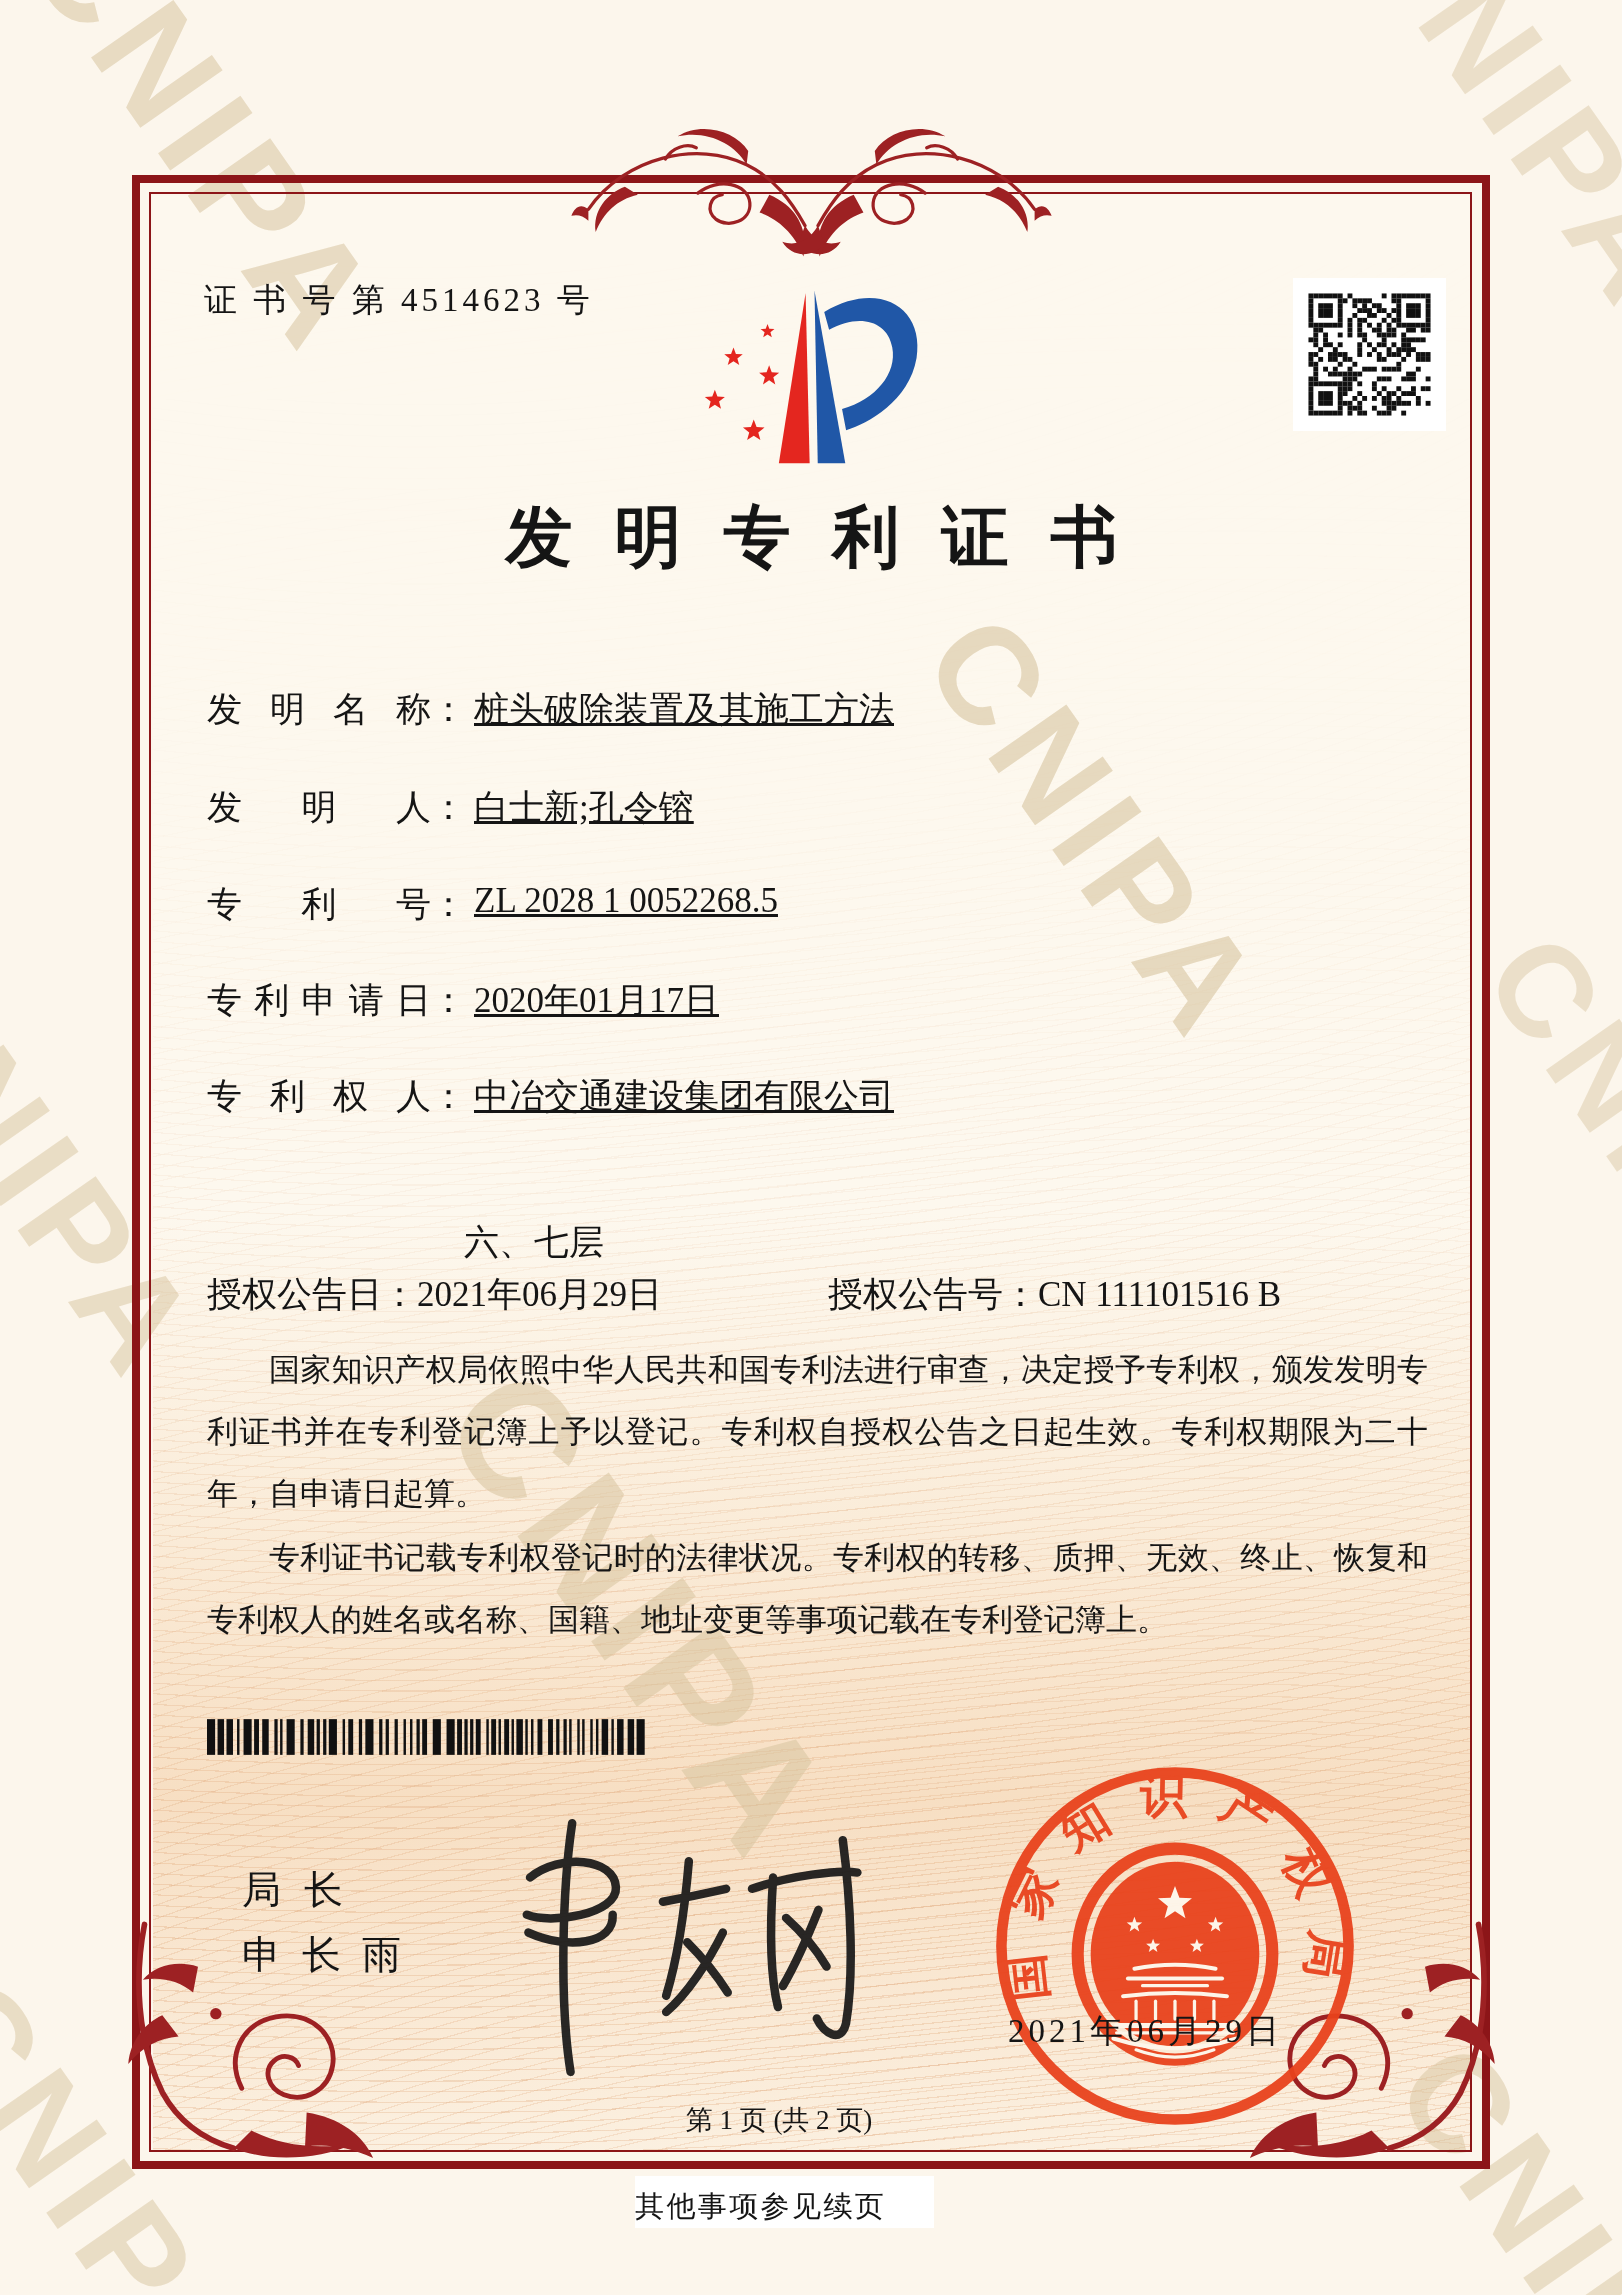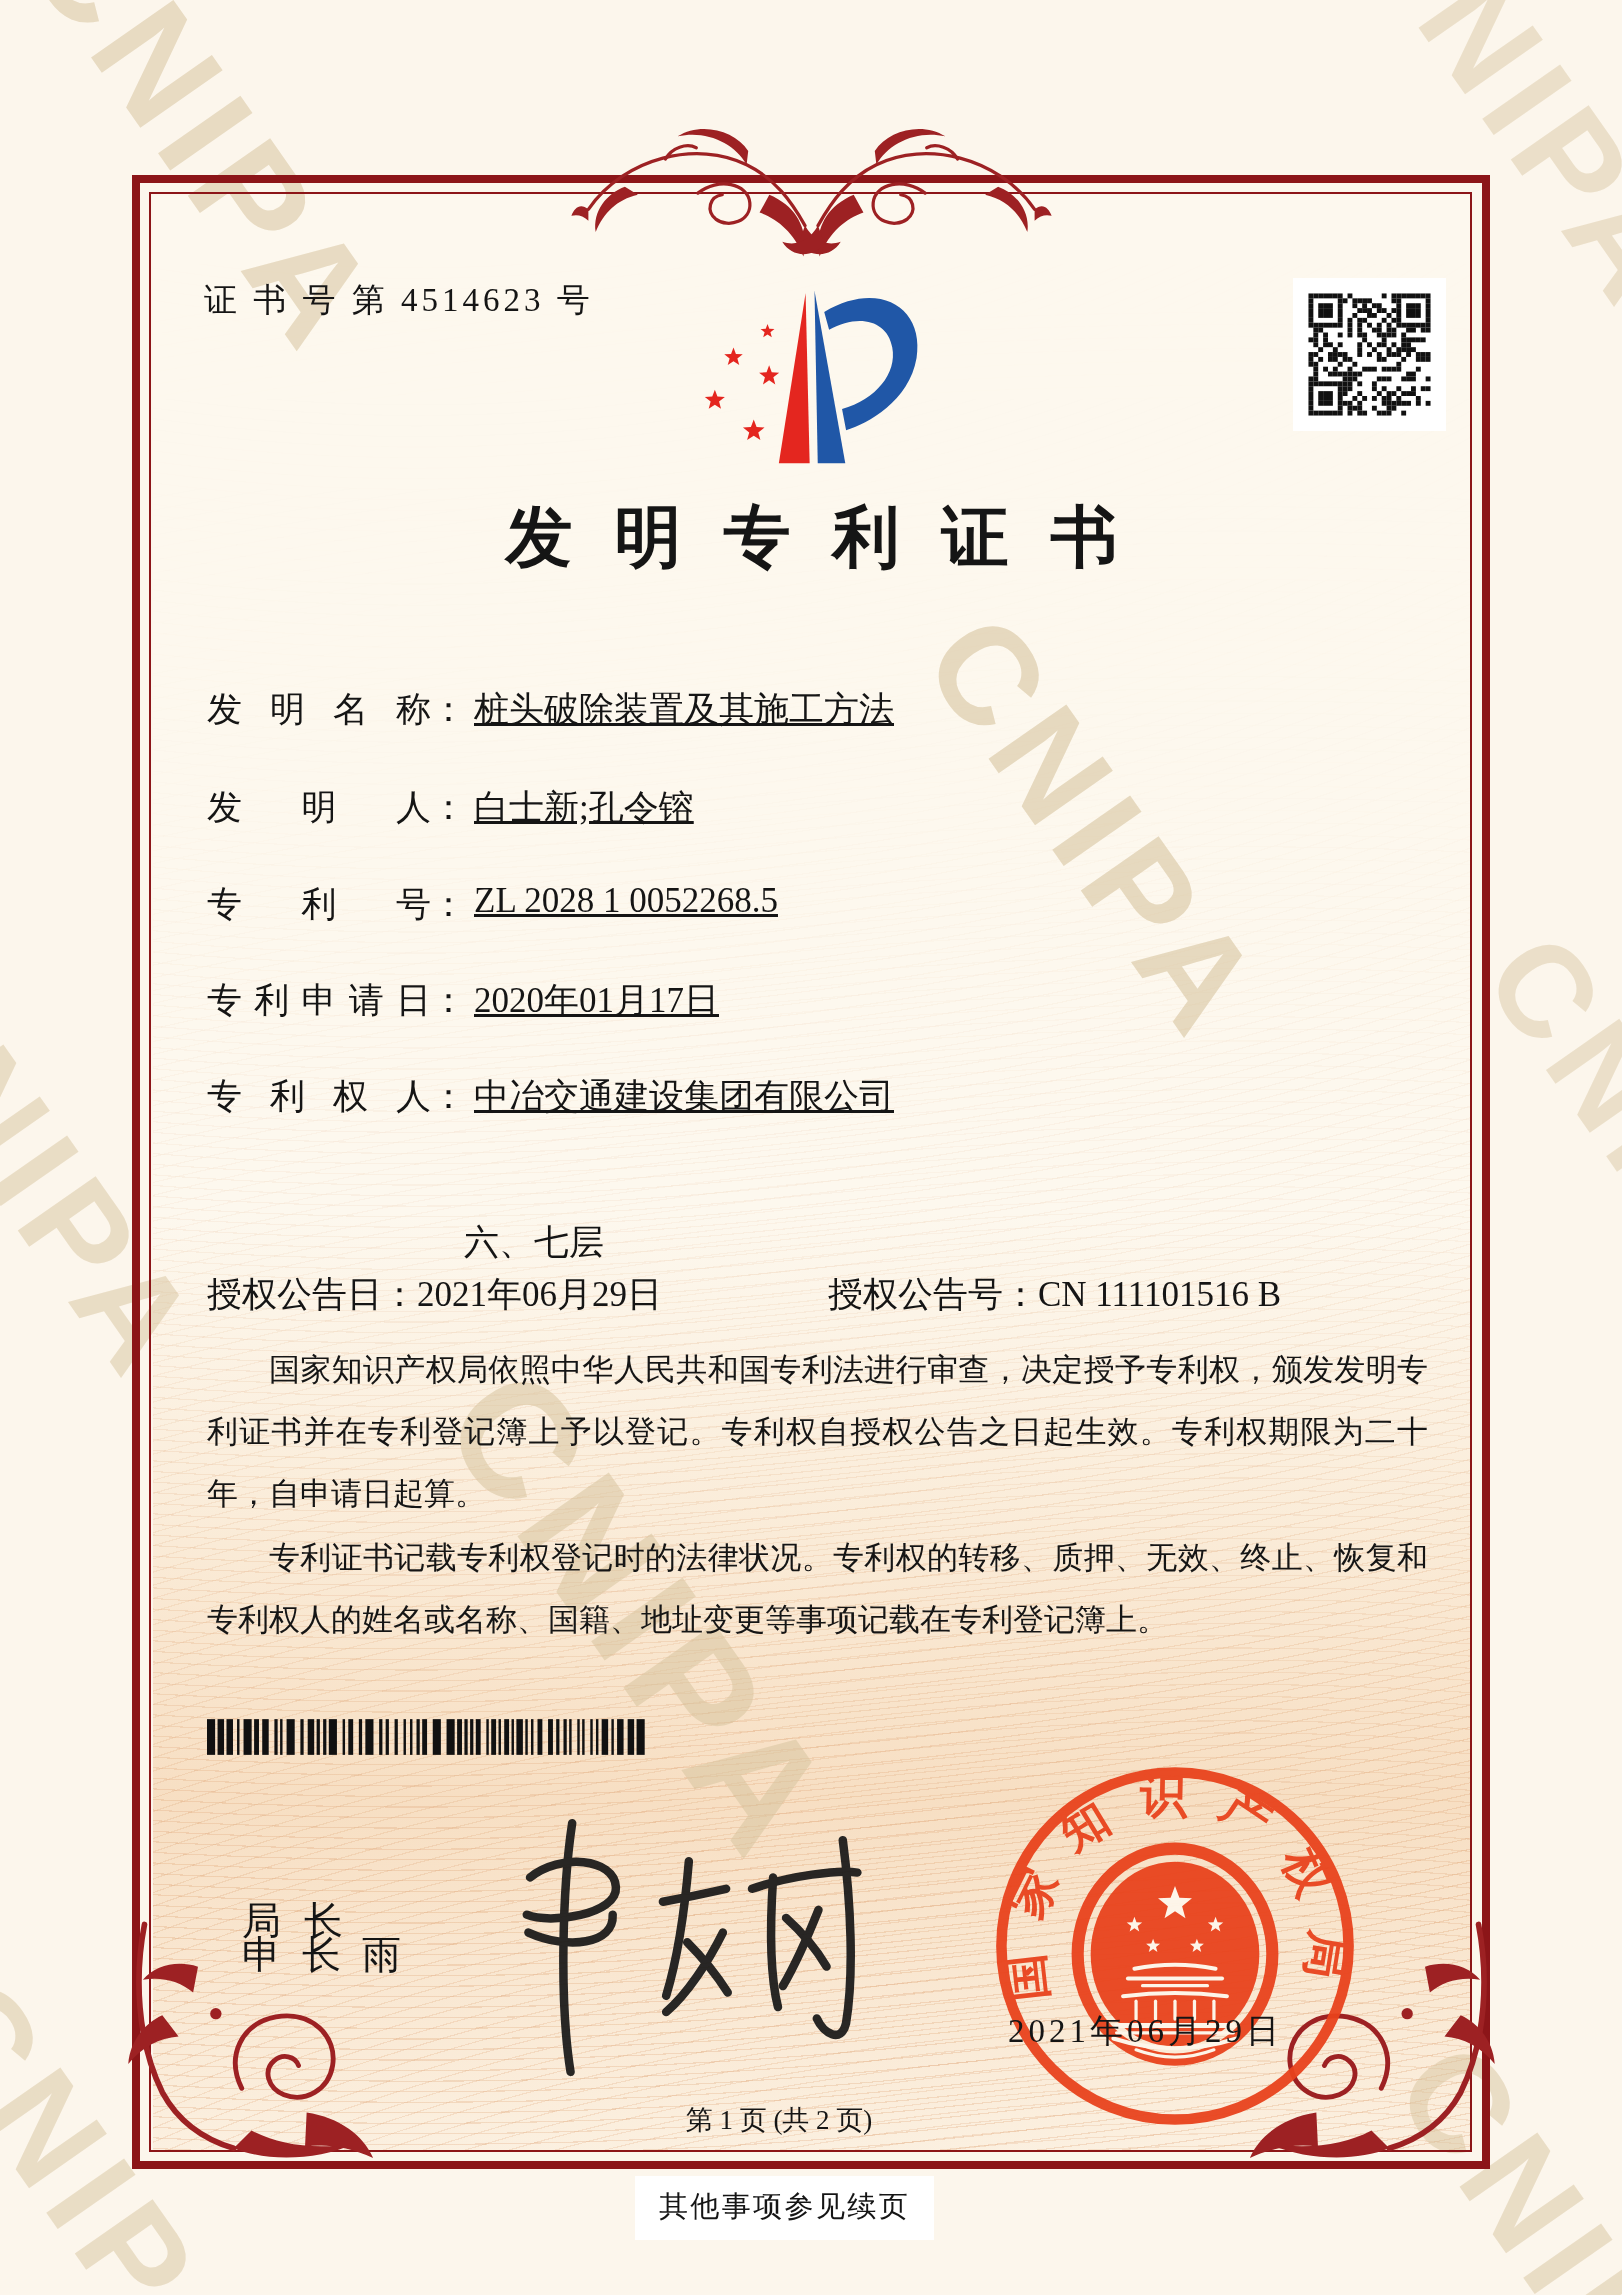--- a/index.html
+++ b/index.html
@@ -30,26 +30,26 @@
   .abs{position:absolute;}
   .certno{left:204px;top:278px;font-size:33px;letter-spacing:4px;}
   .title{left:0;top:492px;width:1623px;text-align:center;font-size:67px;font-weight:bold;
          letter-spacing:42px;text-indent:42px;}
   .row{left:207px;font-size:35px;white-space:nowrap;}
   .flabel{display:inline-block;width:224px;text-align:justify;text-align-last:justify;vertical-align:top;}
   .fcolon{display:inline-block;vertical-align:top;}
   .fvalue{display:inline-block;margin-left:8px;vertical-align:top;text-decoration:underline;}
   .para-wrap{left:207px;top:1339px;width:1221px;font-size:31px;line-height:62px;text-align:justify;}
   .para-wrap p{margin:0 0 1.6px 0;text-indent:62px;}
-  .officer-title{left:242px;top:1863px;font-size:39px;letter-spacing:23px;margin-top:31px;}
+  .officer-title{left:242px;top:1863px;font-size:39px;letter-spacing:23px;}
   .officer-name{left:242px;top:1928px;font-size:39px;letter-spacing:21px;}
   .seal-date{left:1008px;top:2009px;font-size:33px;letter-spacing:4px;z-index:7;}
   .page-info{left:0;top:2102px;width:1558px;text-align:center;font-size:27px;}
-  .note-box{left:635px;top:2176px;width:299px;height:64px;background:#ffffff;z-index:6;
-            text-align:center;font-size:29px;line-height:60px;letter-spacing:2.4px;}
+  .note-box{left:635px;top:2176px;width:299px;height:52px;background:#ffffff;z-index:6;
+            text-align:left;font-size:29px;line-height:60px;letter-spacing:2.4px;}
   .qr-box{left:1293px;top:278px;width:153px;height:153px;background:#ffffff;z-index:5;}
   .barcode{left:207px;top:1719px;z-index:5;}
   .seal-svg{left:986px;top:1757px;z-index:6;mix-blend-mode:multiply;opacity:.95;}
   .sig-svg{left:491px;top:1811px;z-index:6;}
   .logo-svg{left:696px;top:273px;}
   .orn{z-index:4;pointer-events:none;}
 </style>
 </head>
 <body>
 

